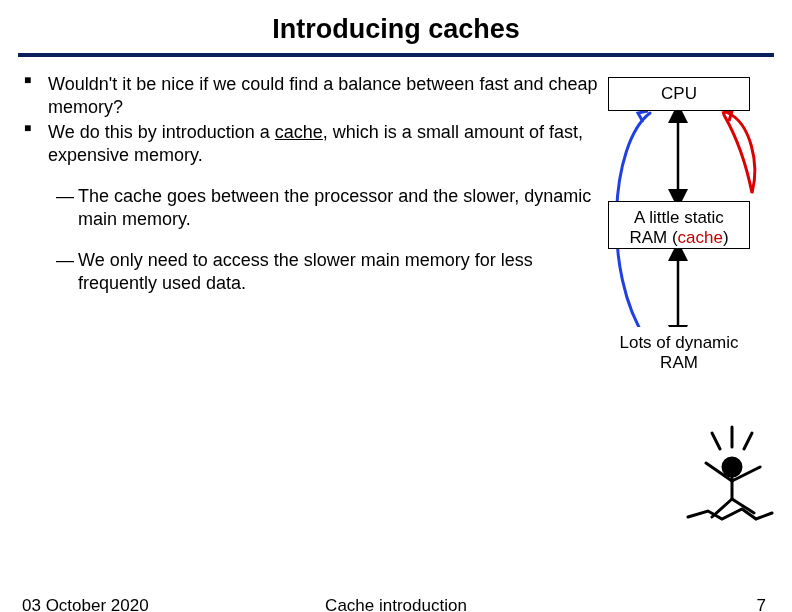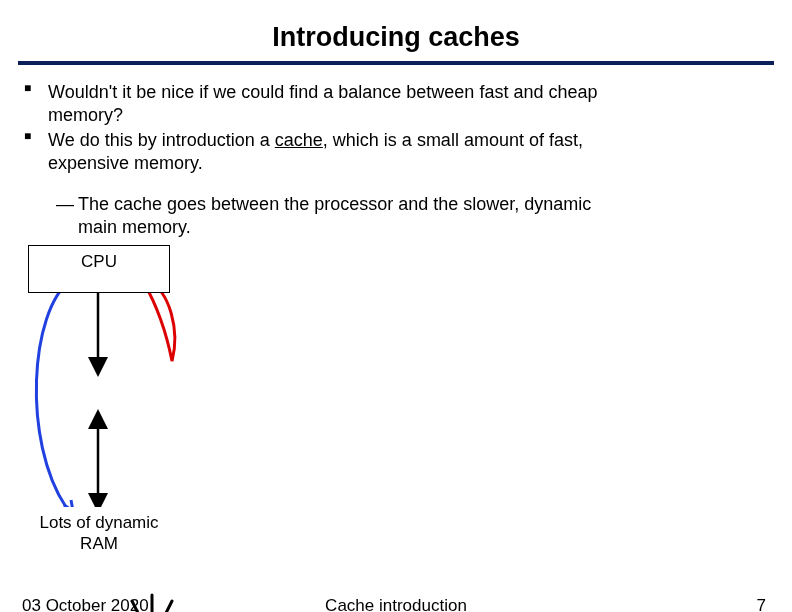--- a/index.html
+++ b/index.html
@@ -9,31 +9,30 @@
     background: #fff;
     font-family: "Trebuchet MS", Verdana, sans-serif;
     color: #000;
     position: relative;
     overflow: hidden;
   }
   .title {
     text-align: center;
     font-size: 27px;
     font-weight: bold;
-    padding-top: 22px;
+    padding-top: 14px;
     padding-bottom: 8px;
   }
   .rule {
     border-top: 4px solid #0b1f5a;
     margin: 0 18px 16px 18px;
   }
   .content {
     display: flex;
     padding: 0 20px;
-    flex-direction: column;
   }
   .textcol {
     width: 580px;
     font-size: 18px;
     line-height: 1.28;
   }
   .b1 { padding-left: 28px; position: relative; margin-bottom: 2px; }
   .b1::before { content: "■"; position: absolute; left: 4px; top: 0; font-size: 12px; }
   .b2 { padding-left: 58px; position: relative; margin-bottom: 2px; margin-top: 18px; }
   .b2::before { content: "—"; position: absolute; left: 36px; top: 0; }
@@ -47,23 +46,23 @@
     border: 1.5px solid #000;
     background: #fff;
     text-align: center;
     font-size: 17px;
     line-height: 1.2;
     padding: 6px 4px;
     position: absolute;
     width: 142px;
     left: 8px;
   }
-  .box-cpu { top: 4px; height: 48px; padding-top: 6px; }
+  .box-cpu { top: 4px; height: 34px; padding-top: 6px; }
   .box-cache { top: 128px; height: 48px; }
-  .box-dram { top: 266px; height: 52px; border: none; }
+  .box-dram { top: 254px; height: 52px; border: none; }
   .red { color: #c00000; }
 
   svg.arrows { position: absolute; left: 0; top: 0; width: 170px; height: 340px; }
   .stick { position: absolute; left: 82px; top: 336px; width: 92px; height: 112px; }
 
   .footer {
     position: absolute;
     bottom: 16px;
     left: 0;
     width: 100%;
@@ -80,20 +79,21 @@
 <div class="rule"></div>
 
 <div class="content">
 
   <div class="textcol">
     <div class="b1">Wouldn't it be nice if we could find a balance between fast and cheap memory?</div>
     <div class="b1">
       <span>We do this by introduction a </span><span class="u">cache</span><span>, which is a small amount of fast, expensive memory.</span>
     </div>
     <div class="b2">The cache goes between the processor and the slower, dynamic main memory.</div>
+    <div class="b2">We only need to access the slower main memory for less frequently used data.</div>
   </div>
 
   <div class="diagcol">
     <svg class="arrows">
       <defs>
         <marker id="ah-blk" markerWidth="8" markerHeight="8" refX="4" refY="4" orient="auto">
           <path d="M0,0 L8,4 L0,8 Z" fill="#000"></path>
         </marker>
         <marker id="ah-blk-r" markerWidth="8" markerHeight="8" refX="4" refY="4" orient="auto">
           <path d="M8,0 L0,4 L8,8 Z" fill="#000"></path>
@@ -107,20 +107,23 @@
       <path d="M128 40 C 150 50, 160 90, 152 120 C 148 100, 140 70, 124 42" stroke="#d00" stroke-width="3" fill="none" stroke-linecap="round"></path>
       <path d="M122 40 l10 -2 l-3 10" stroke="#d00" stroke-width="3" fill="none"></path>
 
       <path d="M50 40 C 10 70, 2 200, 46 266" stroke="#2040e0" stroke-width="3" fill="none" stroke-linecap="round"></path>
       <path d="M48 38 l-10 2 l5 9" stroke="#2040e0" stroke-width="3" fill="none"></path>
       <path d="M44 264 l9 6 l-2 -11" stroke="#2040e0" stroke-width="3" fill="none"></path>
     </svg>
 
     <div class="box box-cpu">
       <span>CPU</span>
+    </div>
+    <div class="box box-cache">
+      <span>A little static RAM (</span><span class="red">cache</span><span>)</span>
     </div>
     <div class="box box-dram">
       <span>Lots of dynamic RAM</span>
     </div>
 
     <svg class="stick" viewBox="0 0 92 112">
       <g stroke="#000" stroke-width="3" fill="none" stroke-linecap="round">
         <circle cx="50" cy="58" r="9" fill="#000"></circle>
         <line x1="50" y1="66" x2="50" y2="90"></line>
         <line x1="50" y1="90" x2="30" y2="108"></line>

